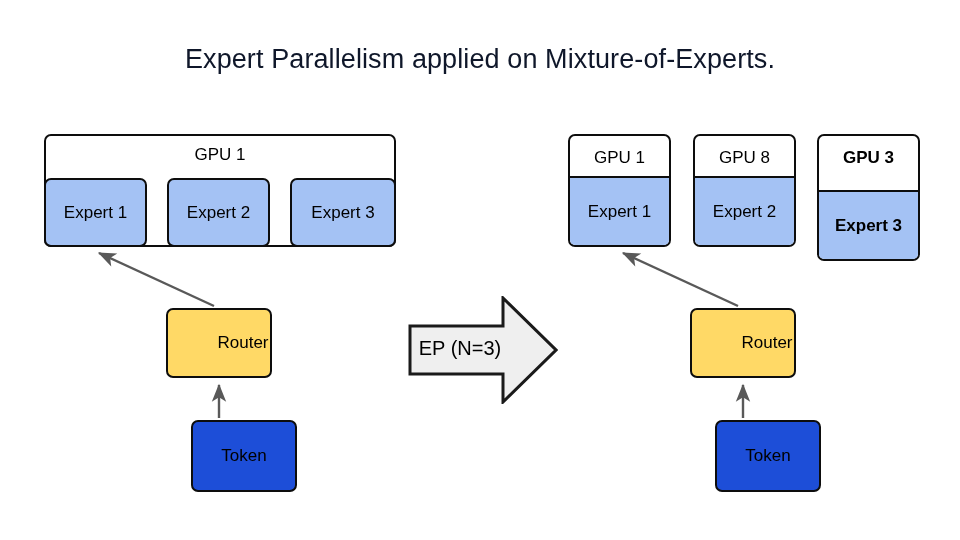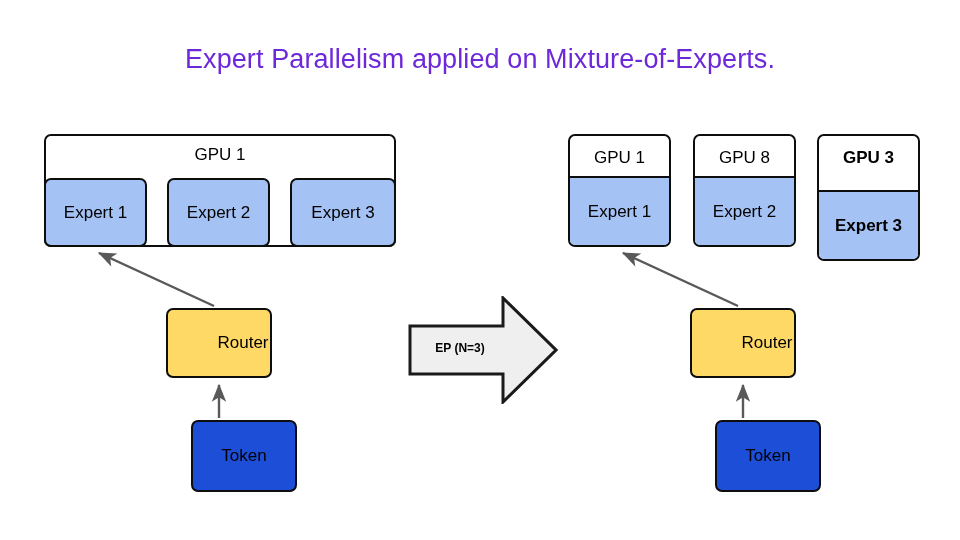--- a/index.html
+++ b/index.html
@@ -19,21 +19,21 @@
 
   
   .title {
     position: absolute;
     left: 0;
     top: 42px;
     width: 960px;
     text-align: center;
     font-size: 27px;
     line-height: 34px;
-    color: #6d28d9;
+    color: #0f172a;
     letter-spacing: 0.1px;
     white-space: nowrap;
   }
 
   
   .box {
     position: absolute;
     box-sizing: border-box;
     border: 2px solid #0d0d0d;
     border-radius: 7px;
@@ -126,22 +126,22 @@
     top: 296px;
     width: 150px;
     height: 108px;
   }
   .ep-arrow .ep-label {
     position: absolute;
     left: 0;
     top: 42px;
     width: 104px;
     text-align: center;
-    font-size: 12px;
-    font-weight: bold;
+    font-size: 20px;
+    font-weight: normal;
     line-height: 20px;
     color: #000000;
   }
 </style>
 </head>
 <body>
 
 <div id="canvas">
 
   <div class="title">Expert Parallelism applied on Mixture-of-Experts.</div>

